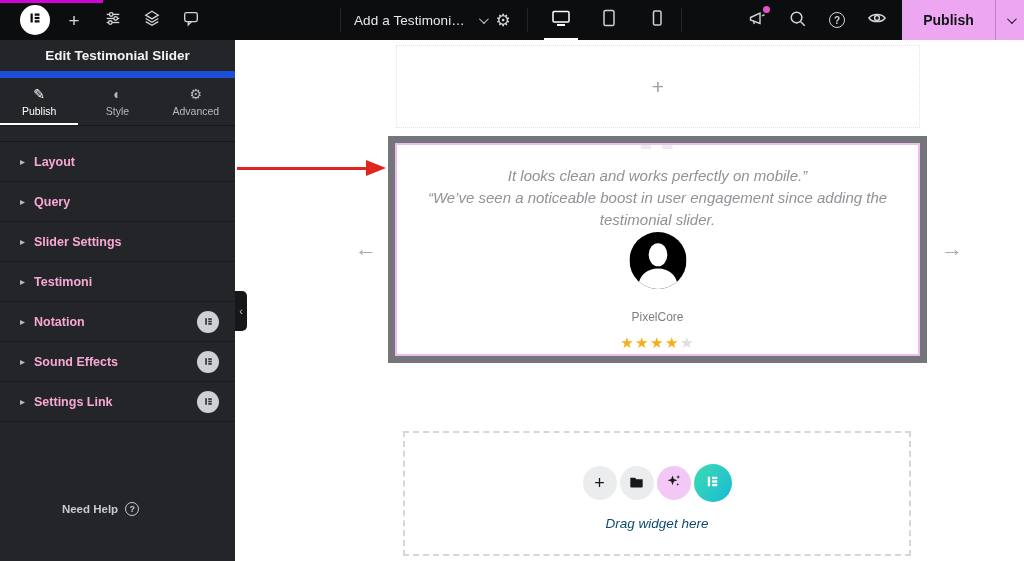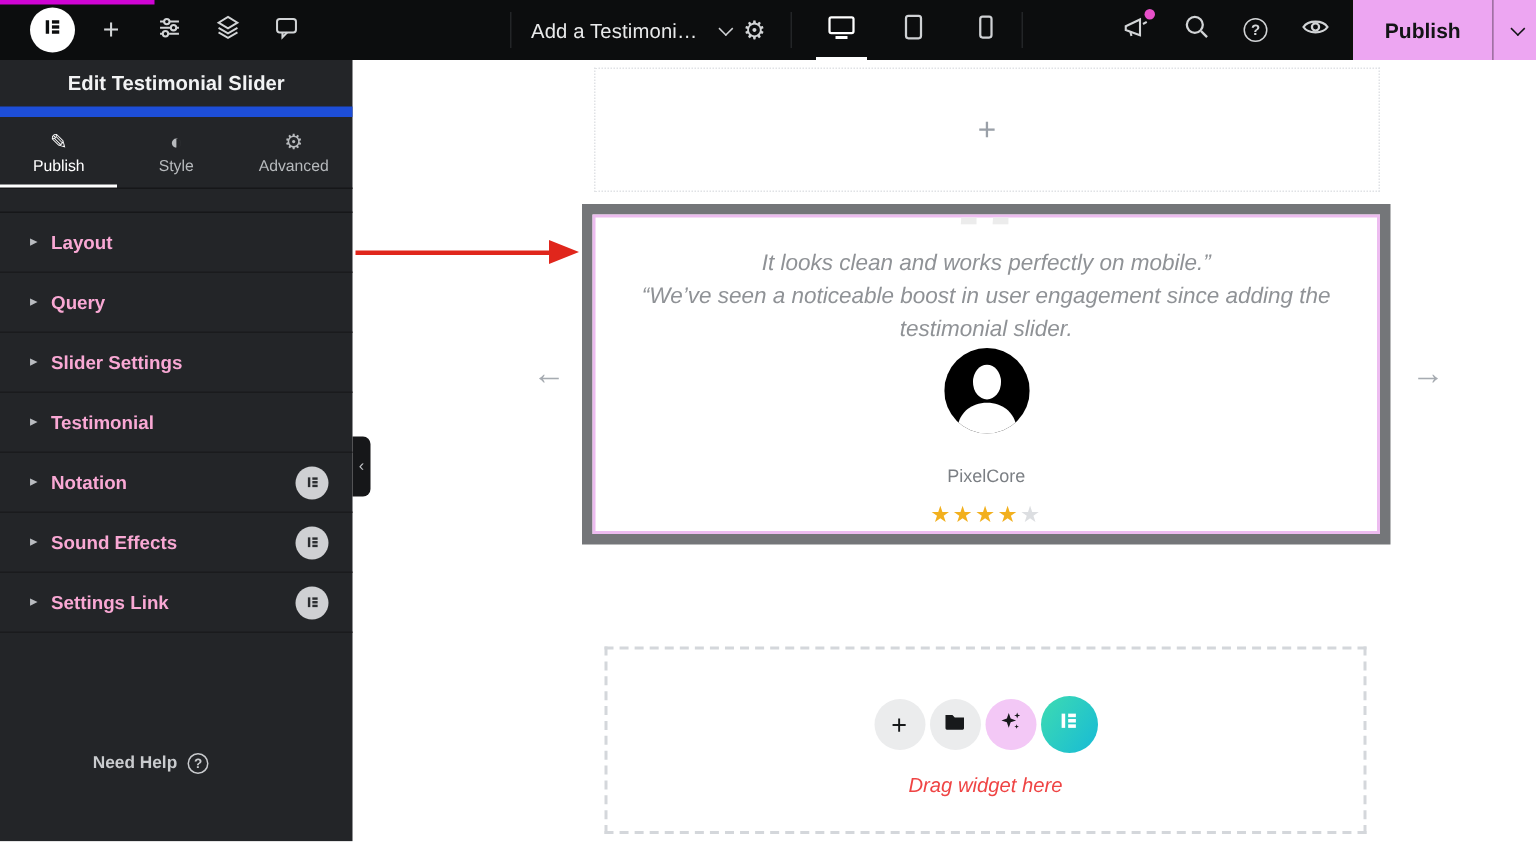--- a/index.html
+++ b/index.html
@@ -67,21 +67,21 @@
   .slider-arrow { position:absolute; top:198px; font-size:22px; color:#a6abb1; cursor:pointer; line-height:1; }
   .slider-arrow.prev { left:120px; }
   .slider-arrow.next { left:706px; }
 
   .drag-area { position:absolute; left:168px; top:391px; width:508px; height:125px; border:2px dashed #d4d7db; }
   .drag-btns { position:absolute; left:0; right:0; top:31px; display:flex; align-items:center; justify-content:center; gap:3px; }
   .drag-btn { width:34px; height:34px; border-radius:50%; background:#ebeced; display:flex; align-items:center; justify-content:center; cursor:pointer; }
   .drag-btn.ai { background:#f3c8f6; }
   .drag-btn.el { width:38px; height:38px; background:linear-gradient(125deg,#3ad8b5 10%,#19bcd4 95%); }
   .drag-btn .plus-g { color:#17191b; font-size:18px; font-weight:500; line-height:1; }
-  .drag-hint { position:absolute; left:0; right:0; top:83px; text-align:center; font-style:italic; color:#ef4444; font-size:13.5px; }
+  .drag-hint { position:absolute; left:0; right:0; top:83px; text-align:center; font-style:italic; color:#0c4a6e; font-size:13.5px; }
 </style>
 </head>
 <body>
 
 <div class="stage">
 
   <div class="topbar">
     <div class="progress"></div>
 
     <div class="logo-btn">
@@ -233,21 +233,21 @@
       <div class="acc-row">
         <span class="acc-caret">▸</span>
         <span class="acc-label">Query</span>
       </div>
       <div class="acc-row">
         <span class="acc-caret">▸</span>
         <span class="acc-label">Slider Settings</span>
       </div>
       <div class="acc-row">
         <span class="acc-caret">▸</span>
-        <span class="acc-label">Testimonial</span>
+        <span class="acc-label">Testimoni</span>
       </div>
       <div class="acc-row">
         <span class="acc-caret">▸</span>
         <span class="acc-label">Notation</span>
         <span class="acc-badge">
           <svg width="13" height="13" viewBox="0 0 24 24">
               <g fill="#2b2d30">
                 <rect x="6" y="6" width="3" height="12"></rect>
                 <rect x="11.5" y="6" width="6.5" height="3"></rect>
                 <rect x="11.5" y="10.5" width="6.5" height="3"></rect>

